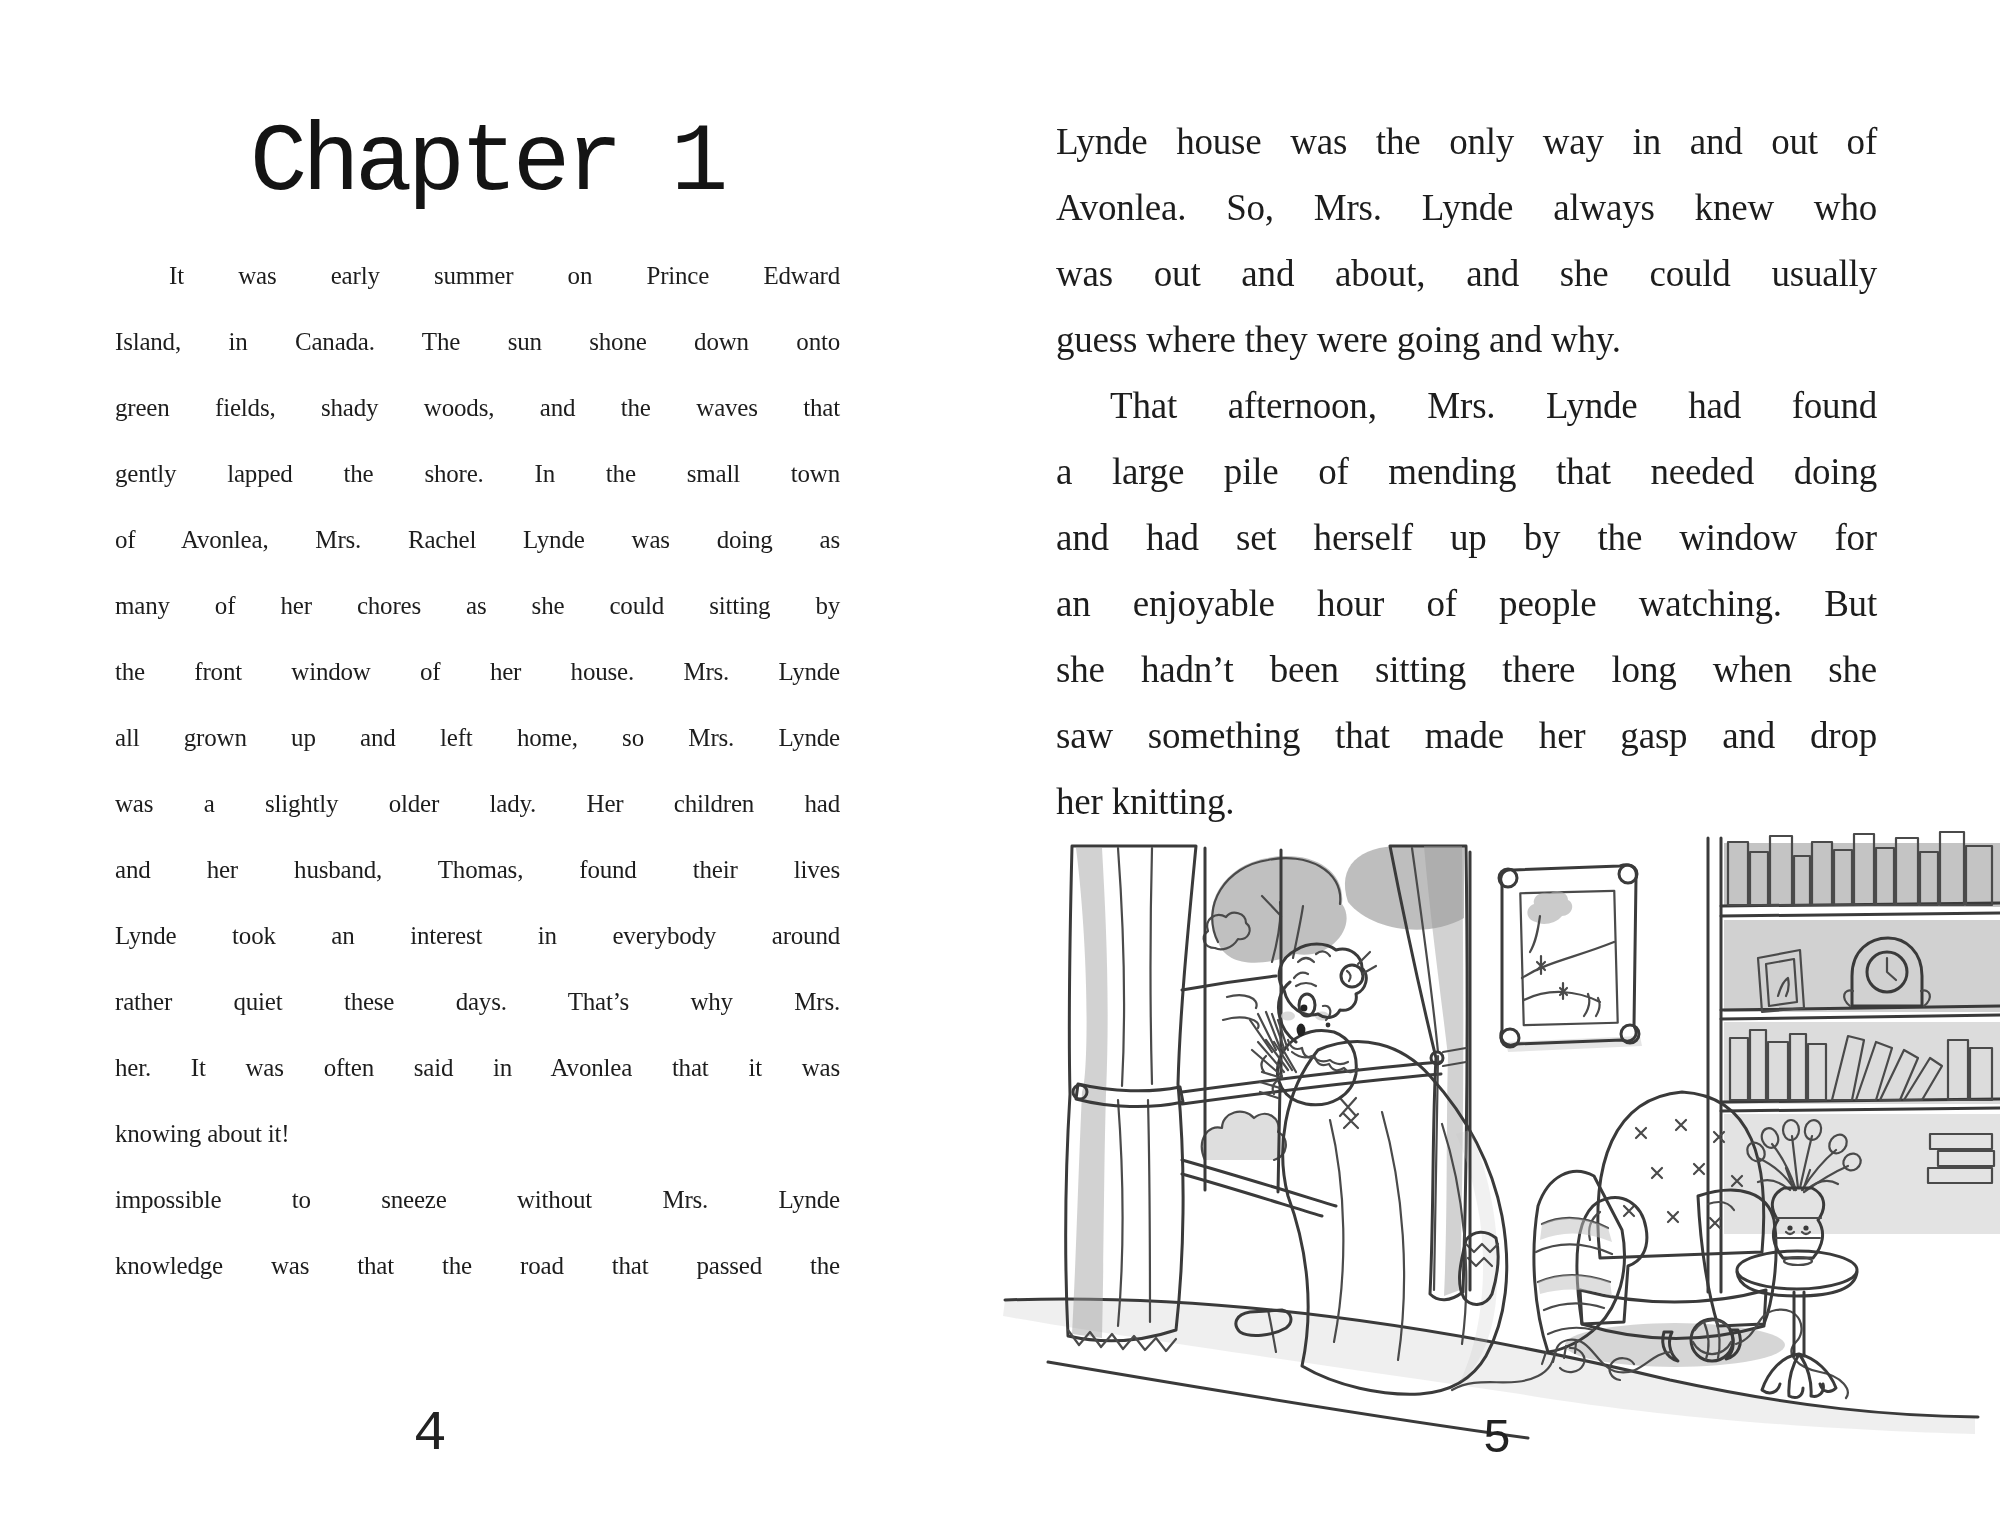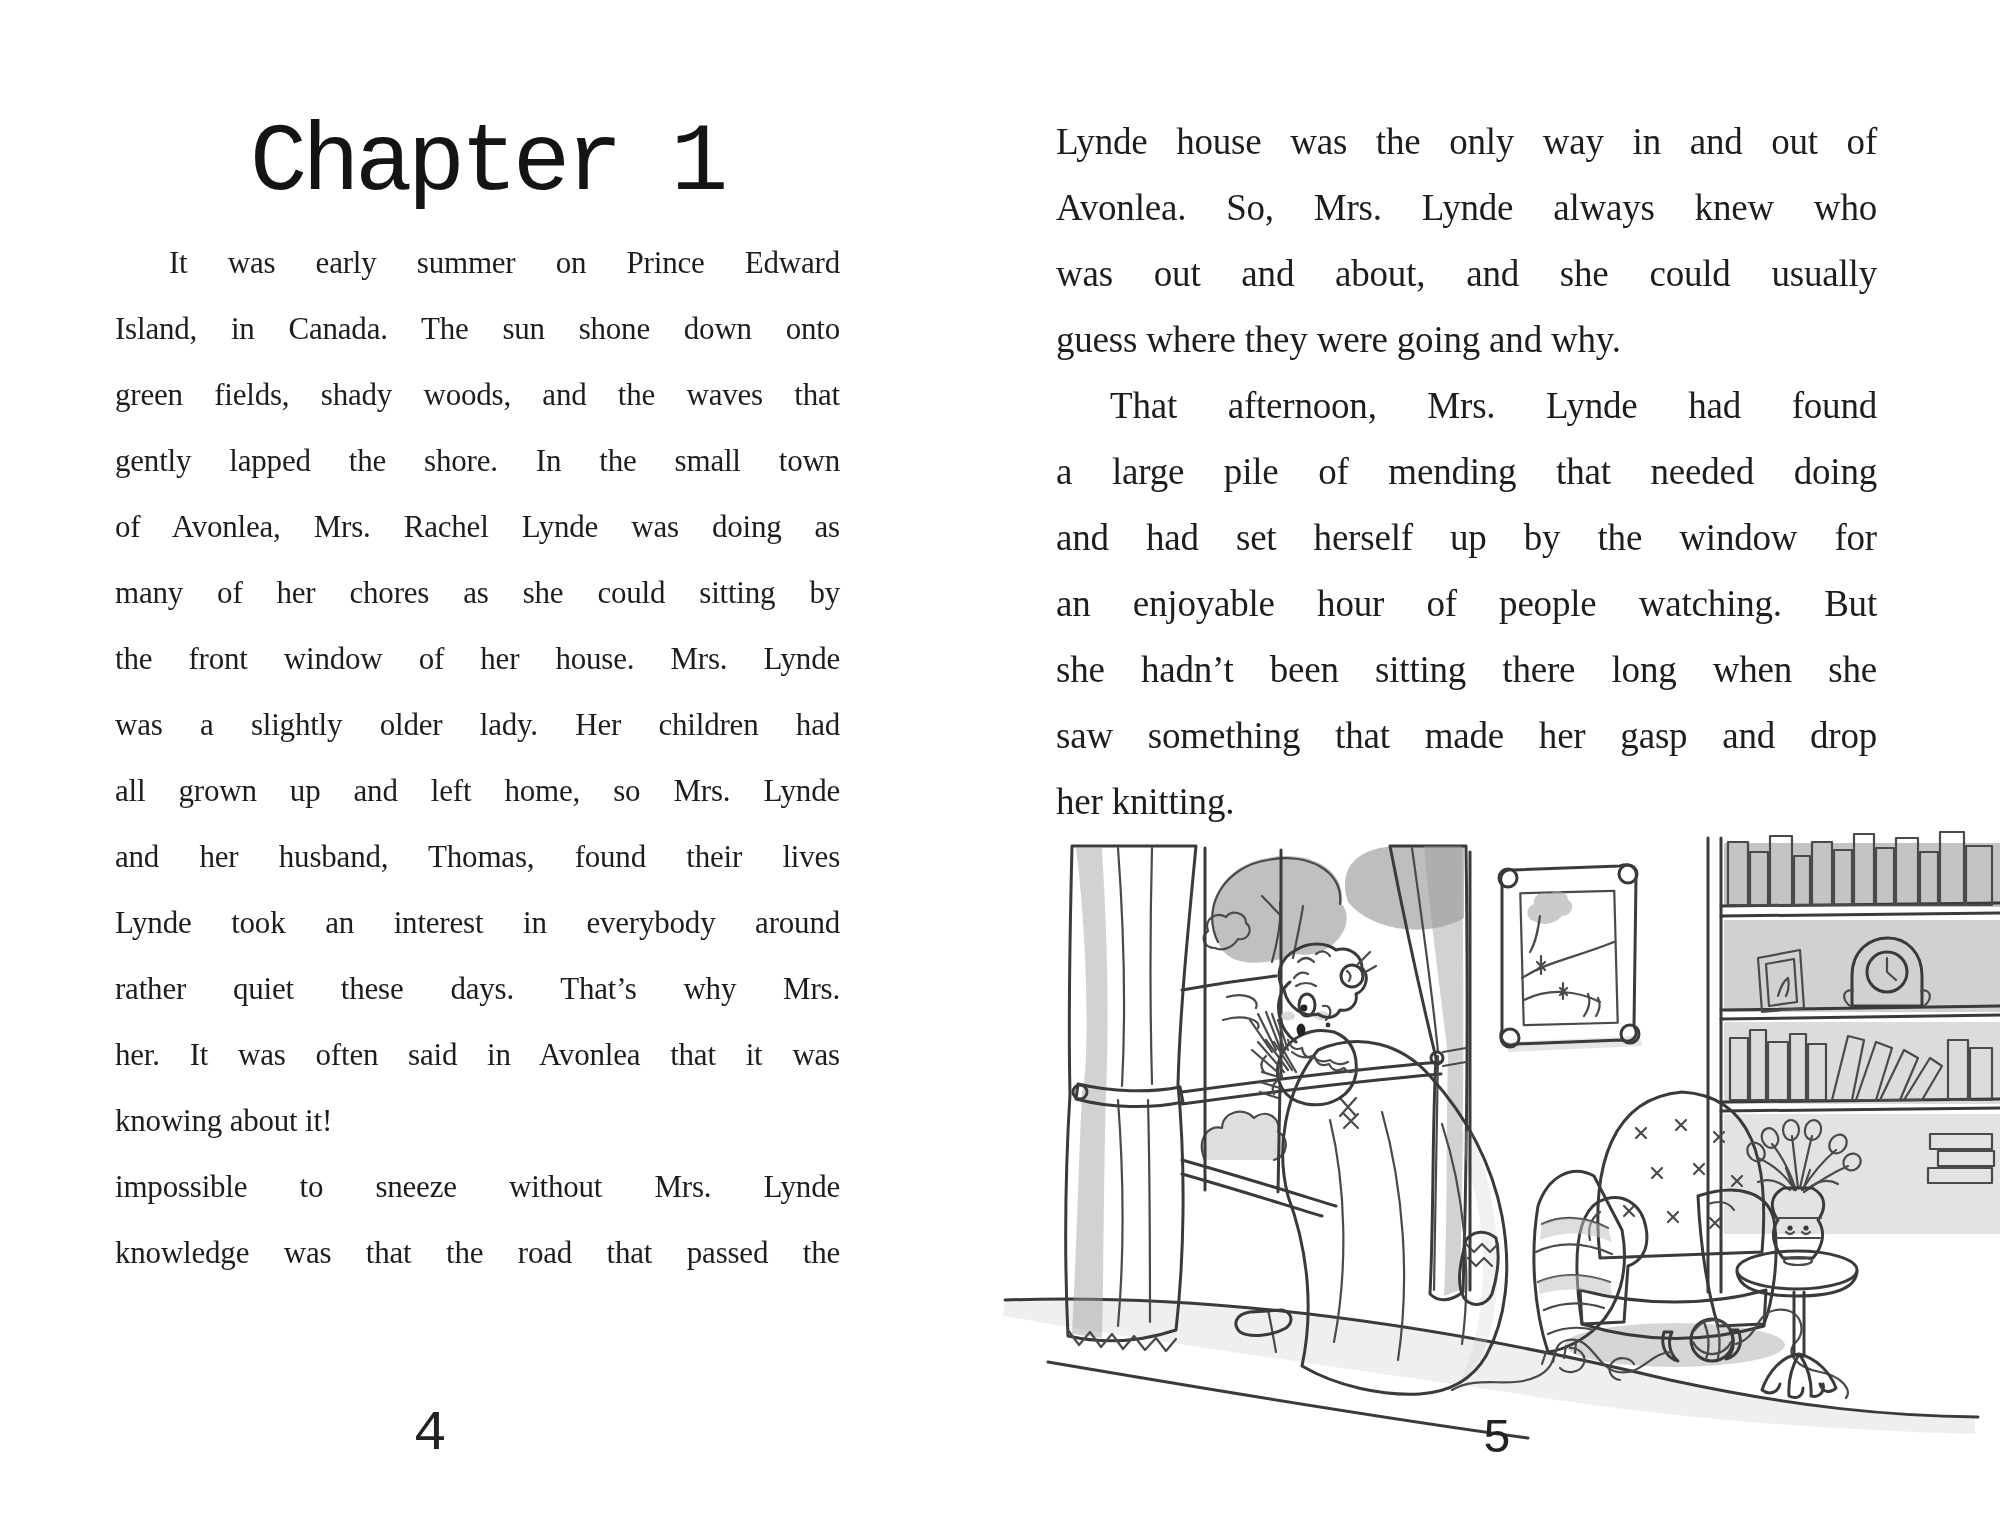--- a/index.html
+++ b/index.html
@@ -9,21 +9,21 @@
     font-family:"Liberation Serif", serif;
   }
   
   .chapter-title {
     position:absolute; left:124px; top:116px; width:725px;
     text-align:center;
     font-family:"Liberation Mono", monospace;
     font-size:96px; line-height:1.0; letter-spacing:-5px; color:#141414;
   }
   .col { position:absolute; }
-  .col-left  { left:115px;  top:230px; width:725px; font-size:31px; line-height:66px; letter-spacing:-0.2px; }
+  .col-left  { left:115px;  top:243px; width:725px; font-size:25px; line-height:66px; letter-spacing:-0.2px; }
   .col-right { left:1056px; top:109px; width:821px; font-size:37px; line-height:66px; letter-spacing:-0.2px; }
   .ln { height:66px; text-align:justify; text-align-last:justify; }
   .ln.endp { text-align:left; text-align-last:left; }
   .ln.ind { text-indent:54px; }
   .folio {
     position:absolute; font-family:"Liberation Mono", monospace; color:#222;
     transform:translateX(-50%);
   }
   .folio-left  { left:430px;  top:1402px; font-size:56px; }
   .folio-right { left:1497px; top:1412px; font-size:48px; }
@@ -41,22 +41,22 @@
   <div class="chapter-title">Chapter 1</div>
 
   <div class="col col-left">
     <div class="ln ind">It was early summer on Prince Edward</div>
     <div class="ln">Island, in Canada. The sun shone down onto</div>
     <div class="ln">green fields, shady woods, and the waves that</div>
     <div class="ln">gently lapped the shore. In the small town</div>
     <div class="ln">of Avonlea, Mrs. Rachel Lynde was doing as</div>
     <div class="ln">many of her chores as she could sitting by</div>
     <div class="ln">the front window of her house. Mrs. Lynde</div>
+    <div class="ln">all grown up and left home, so Mrs. Lynde</div>
     <div class="ln">was a slightly older lady. Her children had</div>
-    <div class="ln">all grown up and left home, so Mrs. Lynde</div>
     <div class="ln">and her husband, Thomas, found their lives</div>
     <div class="ln">Lynde took an interest in everybody around</div>
     <div class="ln">rather quiet these days. That’s why Mrs.</div>
     <div class="ln">her. It was often said in Avonlea that it was</div>
     <div class="ln endp">knowing about it!</div>
     <div class="ln">impossible to sneeze without Mrs. Lynde</div>
     <div class="ln">knowledge was that the road that passed the</div>
   </div>
 
   <div class="folio folio-left">4</div>

